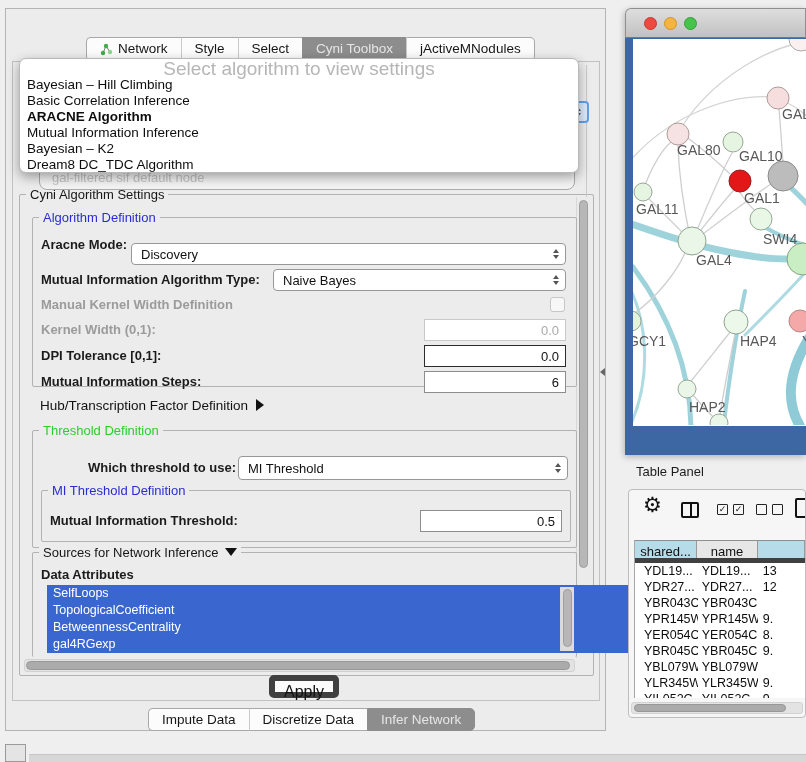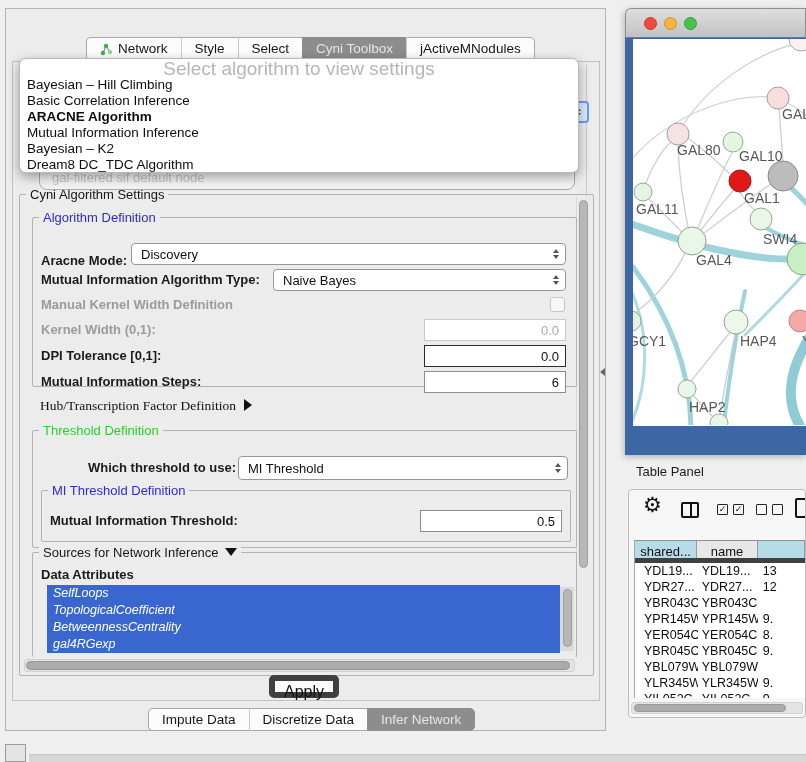--- a/index.html
+++ b/index.html
@@ -63,21 +63,21 @@
   .tri-right{display:inline-block;width:0;height:0;border-top:6px solid transparent;border-bottom:6px solid transparent;
     border-left:8px solid #111;margin-left:8px;vertical-align:-1px;}
   .tri-down{display:inline-block;width:0;height:0;border-left:6px solid transparent;border-right:6px solid transparent;
     border-top:8px solid #111;margin-left:6px;vertical-align:1px;}
   
   .vsb{position:absolute;background:#ebebeb;border-left:1px solid #d8d8d8;}
   .vsb .thumb{position:absolute;left:2px;width:9px;background:#b7b7b7;border:1px solid #9e9e9e;border-radius:5px;box-sizing:border-box;}
   .hsb{position:absolute;background:#e3e3e3;border:1px solid #d2d2d2;border-radius:3px;box-sizing:border-box;}
   .hsb .thumb{position:absolute;top:1px;bottom:1px;background:#ababab;border:1px solid #989898;border-radius:6px;box-sizing:border-box;}
   
-  #attr-list{position:absolute;left:14px;top:32px;width:513px;height:68px;background:#ffffff;font-style:italic;}
+  #attr-list{position:absolute;left:14px;top:32px;width:582px;height:68px;background:#ffffff;}
   .attr{height:17px;line-height:17px;font-size:12.5px;color:#fff;background:#3a67cf;padding-left:6px;
     white-space:nowrap;overflow:hidden;}
   
   #apply-btn{position:absolute;left:263px;top:666px;width:70px;height:23px;background:#fbfbfb;
     border:6px solid #404040;border-radius:5px;font-size:16px;color:#111;text-align:center;
     line-height:21px;box-sizing:border-box;}
   
   #netwin{position:absolute;left:625px;top:8px;width:181px;height:447px;border-radius:6px 0 0 0;
     box-shadow:-1px 2px 6px rgba(0,0,0,.25);}
   #net-titlebar{position:absolute;left:0;top:0;right:0;height:30px;border-radius:6px 0 0 0;
@@ -183,21 +183,21 @@
     <div class="grp" id="settings-grp" style="left:13px;top:185px;width:575px;height:482px;">
       <span class="ttl">Cyni Algorithm Settings</span>
 
       <div class="vsb" style="right:2px;top:2px;bottom:17px;width:14px;">
         <span class="thumb" style="top:3px;height:368px;"></span>
       </div>
 
       <div class="grp" style="left:12px;top:22px;width:545px;height:170px;text-decoration:underline;">
         <span class="ttl blue">Algorithm Definition</span>
 
-        <span class="lbl" style="left:8px;top:32px;line-height:22px;">Aracne Mode:</span>
+        <span class="lbl" style="left:8px;top:16px;line-height:22px;">Aracne Mode:</span>
         <div class="combo" style="left:98px;right:10px;top:25px;height:22px;">
           <span>Discovery</span>
           <span class="stp">
               <i class="up"></i>
               <i class="dn"></i>
             </span>
         </div>
 
         <span class="lbl" style="left:8px;top:51px;line-height:22px;">Mutual Information Algorithm Type:</span>
         <div class="combo" style="left:240px;right:10px;top:51px;height:22px;">
@@ -220,21 +220,21 @@
         <div class="fld strong" style="right:10px;width:142px;top:127px;height:22px;">
           <span>0.0</span>
         </div>
 
         <span class="lbl" style="left:8px;top:153px;line-height:22px;">Mutual Information Steps:</span>
         <div class="fld" style="right:10px;width:142px;top:153px;height:22px;">
           <span>6</span>
         </div>
       </div>
 
-      <span class="lbl plain" style="left:20px;top:203px;font-family:Liberation Serif, serif;">
+      <span class="lbl plain" style="left:20px;top:203px;">
         <span>Hub/Transcription Factor Definition</span><span class="tri-right"></span>
       </span>
 
       <div class="grp" style="left:12px;top:235px;width:545px;height:118px;">
         <span class="ttl green">Threshold Definition</span>
 
         <span class="lbl" style="left:55px;top:25px;line-height:24px;">Which threshold to use:</span>
         <div class="combo" style="left:205px;right:8px;top:25px;height:24px;">
           <span>MI Threshold</span>
           <span class="stp">

